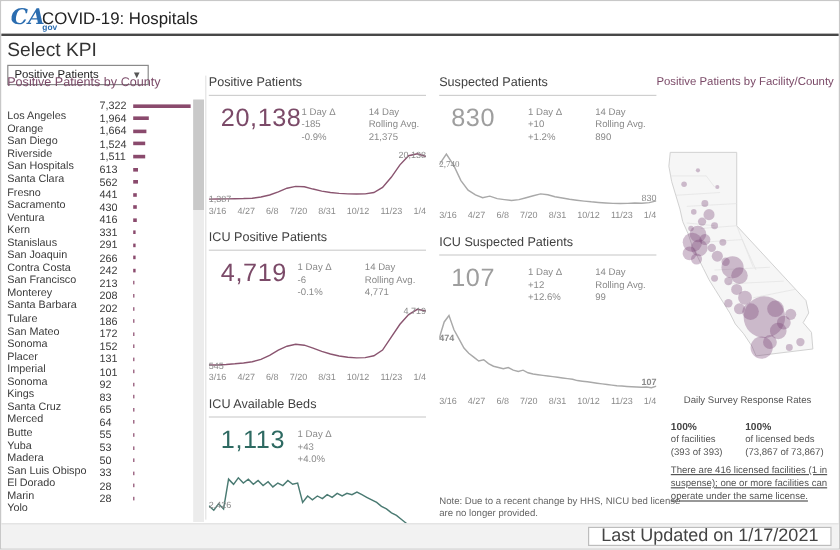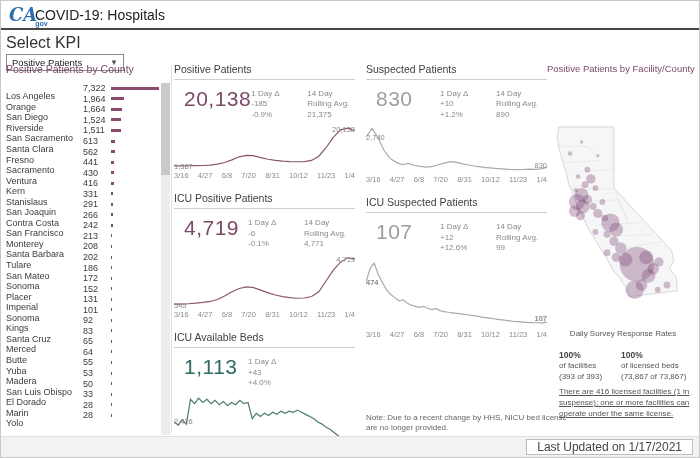--- a/index.html
+++ b/index.html
@@ -62,21 +62,21 @@
   .survey { position:absolute; top:266px; left:0; width:152px; }
   .survey-title { font-size:8px; color:#555; text-align:center; margin-bottom:12px; }
   .survey-stats { display:flex; padding-left:12px; }
   .sstat { font-size:8px; color:#555; line-height:1.35; }
   .sstat .pct { font-weight:bold; color:#444; font-size:8.5px; }
   .sstat.first { width:62px; }
   .license-note { position:absolute; top:324px; left:12px; width:136px; font-size:8px; color:#555; line-height:1.35;text-decoration:underline; }
 
   
   .footer { position:absolute; left:0; right:0; bottom:0; height:21px; background:#f2f2f2; border-top:1px solid #e0e0e0; }
-  .last-updated { position:absolute; right:6px; top:2px; height:16px; line-height:14px; background:#fff; border:1px solid #bdbdbd; padding:0 10px; font-size:12px; color:#444; }
+  .last-updated { position:absolute; right:6px; top:2px; height:16px; line-height:14px; background:#fff; border:1px solid #bdbdbd; padding:0 10px; font-size:15px; color:#444; }
 </style>
 </head>
 <body>
 
 <div id="app">
 
   <div class="header">
     <span class="logo"><span>CA</span><span class="gov">gov</span></span>
     <span class="app-title">COVID-19: Hospitals</span>
   </div>
@@ -119,21 +119,21 @@
 
         <div class="crow">
           <span class="cname">Riverside</span>
           <span class="cval">1,524</span>
           <span class="cbarwrap">
             <i class="cbar" style="width: 20.814%;"></i>
           </span>
         </div>
 
         <div class="crow">
-          <span class="cname">San Sacramento</span>
+          <span class="cname">San Hospitals</span>
           <span class="cval">1,511</span>
           <span class="cbarwrap">
             <i class="cbar" style="width: 20.6364%;"></i>
           </span>
         </div>
 
         <div class="crow">
           <span class="cname">Santa Clara</span>
           <span class="cval">613</span>
           <span class="cbarwrap">
@@ -471,21 +471,21 @@
         <span class="sub">
           <div>14 Day</div>
             <div>Rolling Avg.</div>
             <div>890</div>
         </span>
       </div>
       <div class="chart h50">
         <svg viewBox="0 0 100 100" preserveAspectRatio="none">
             <polyline points="0.0,25.5 3.3,7.0 6.7,26.8 10.0,53.1 13.3,69.6 16.7,77.8 20.0,82.8 23.3,80.1 26.7,84.4 30.0,86.1 33.3,87.7 36.7,86.1 40.0,82.8 43.3,79.5 46.7,76.2 50.0,77.8 53.3,81.1 56.7,83.4 60.0,85.4 63.3,87.1 66.7,88.7 70.0,90.0 73.3,91.0 76.7,92.0 80.0,92.7 83.3,93.0 86.7,92.7 90.0,92.0 93.3,92.3 96.7,91.4 100.0,88.4" fill="none" stroke="#a9a9a9" stroke-width="1.2" vector-effect="non-scaling-stroke"></polyline>
           </svg>
-        <span class="start-label" style="top: 25.4521%;">2,740</span>
+        <span class="start-label" style="top: 25.4521%; font-family: Liberation Serif, serif;">2,740</span>
         <span class="end-label" style="top: 82.387%;">830</span>
       </div>
       <div class="xaxis">
           <span>3/16</span>
           <span>4/27</span>
           <span>6/8</span>
           <span>7/20</span>
           <span>8/31</span>
           <span>10/12</span>
           <span>11/23</span>

